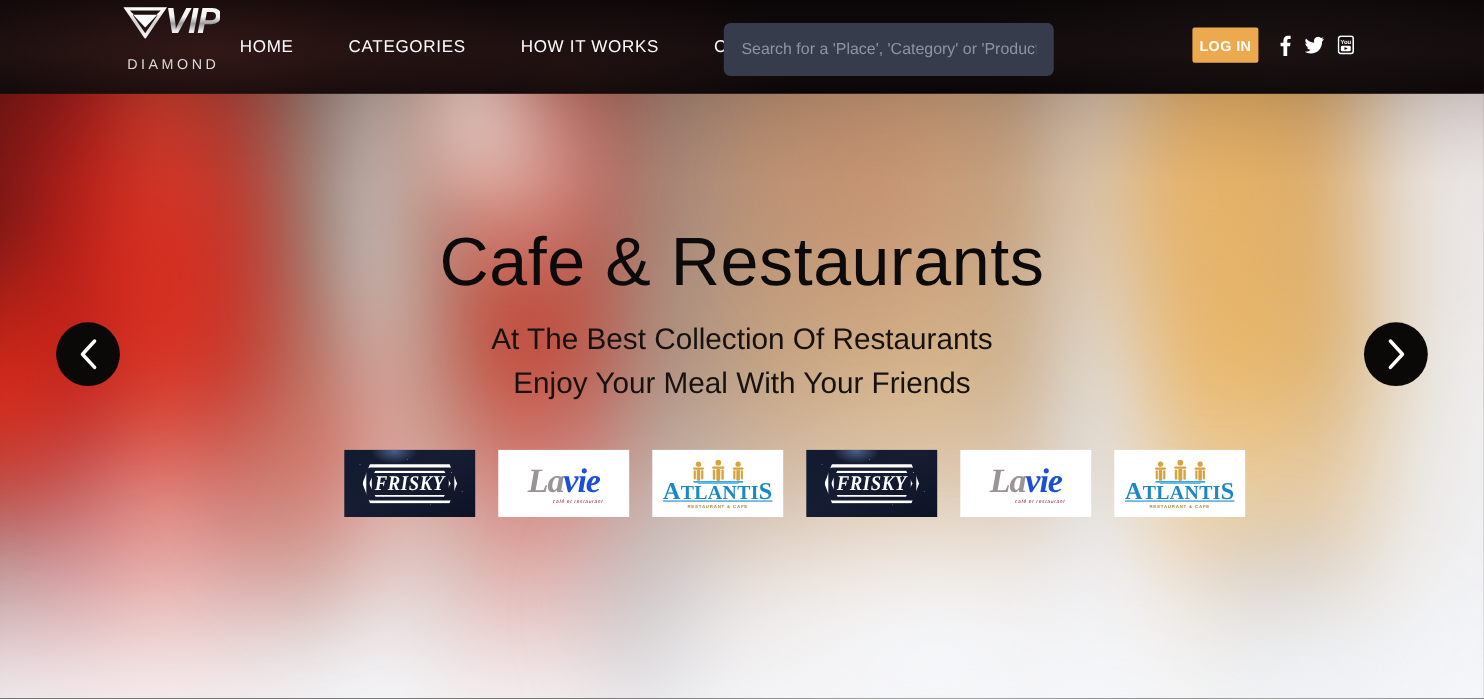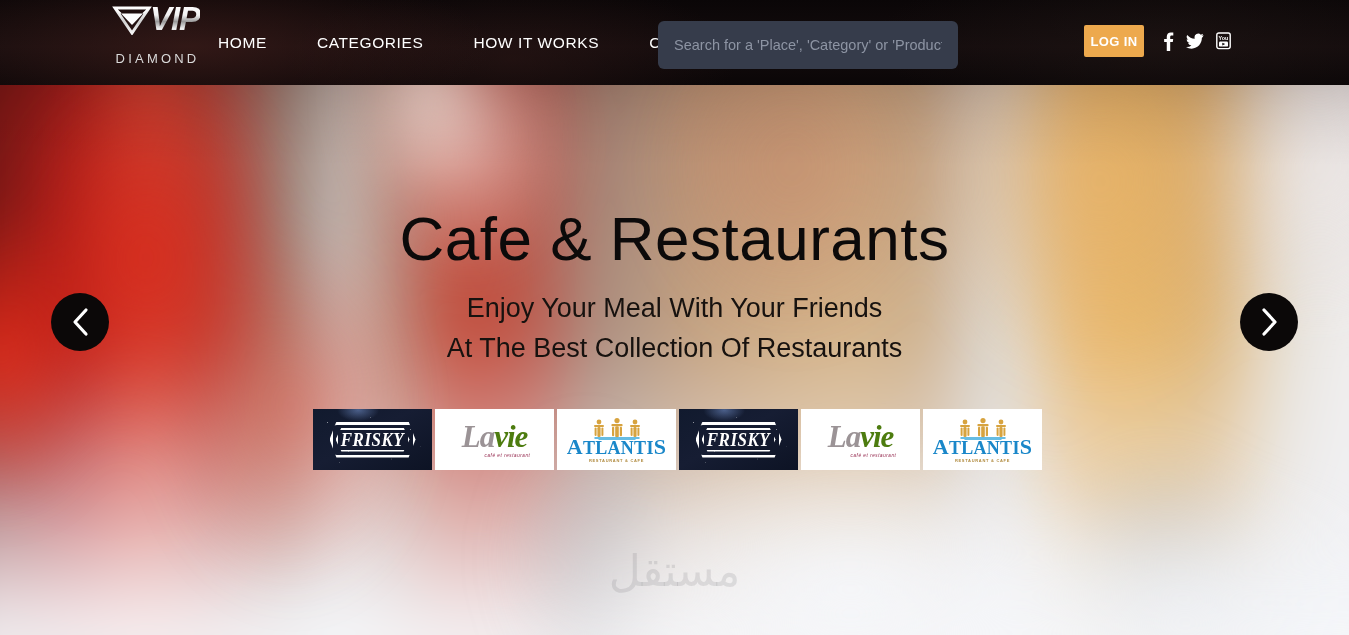--- a/index.html
+++ b/index.html
@@ -249,21 +249,21 @@
     z-index: 6;
   }
   .arrow-prev { left: 51px; }
   .arrow-next { left: 1240px; }
 
   
   .thumbs {
     position: absolute;
     left: 313px; top: 409px;
     display: flex;
-    gap: 3px;
+    gap: 21px;
     z-index: 6;
     justify-content: space-between;
   }
   .thumb {
     width: 119px; height: 61px;
     overflow: hidden;
     cursor: pointer;
     position: relative;
     background: #fff;
   }
@@ -325,21 +325,21 @@
   }
   .lavie-word {
     font-family: "Liberation Serif", serif;
     font-style: italic;
     font-size: 31px;
     line-height: 31px;
     font-weight: 700;
     letter-spacing: -1px;
   }
   .lavie-la { color: #9b9396; }
-  .lavie-vie { color: #4d7c0f; }
+  .lavie-vie { color: #1d4ed8; }
   .lavie-tag {
     font-size: 4.5px;
     color: #8c1840;
     letter-spacing: 0.6px;
     margin-top: 1px;
     margin-left: 26px;
     font-style: italic;
   }
 
   
@@ -352,20 +352,21 @@
     padding-top: 2px;
   }
   .atl-figs { display: block; margin-bottom: -2px; }
   .atl-word {
     font-family: "Liberation Serif", serif;
     font-weight: 700;
     font-size: 18px;
     line-height: 18px;
     letter-spacing: 0.3px;
     color: #1a87c9;
+    text-decoration: underline;
   }
   .atl-word .big { font-size: 22px; }
   .atl-tag {
     font-size: 4px;
     letter-spacing: 0.7px;
     color: #b08a3e;
     margin-top: 1px;
     font-weight: 700;
   }
 
@@ -446,22 +447,22 @@
         <rect x="0.8" y="1" width="13.4" height="15.6" rx="2" fill="none" stroke="currentColor" stroke-width="1.4"></rect>
         <text x="7.5" y="8" fill="currentColor" font-size="5.4" font-family="Liberation Sans, sans-serif" text-anchor="middle" font-weight="700">You</text>
         <rect x="3" y="9.6" width="9" height="5" rx="1.2" fill="currentColor"></rect>
         <path d="M6.3 10.8 L9.2 12.1 L6.3 13.4 Z" fill="#0c0708"></path>
       </svg>
     </div>
   </div>
 
   <div class="hero-title">Cafe &amp; Restaurants</div>
   <div class="hero-sub">
+    <span class="hero-sub-line">At The Best Collection Of Restaurants</span>
     <span class="hero-sub-line">Enjoy Your Meal With Your Friends</span>
-    <span class="hero-sub-line">At The Best Collection Of Restaurants</span>
   </div>
 
   <div class="arrow arrow-prev">
     <svg width="22" height="32" viewBox="0 0 22 32">
       <path d="M17 4 L6 16 L17 28" fill="none" stroke="#ffffff" stroke-width="3.2" stroke-linecap="round" stroke-linejoin="round"></path>
     </svg>
   </div>
   <div class="arrow arrow-next">
     <svg width="22" height="32" viewBox="0 0 22 32">
       <path d="M6 4 L17 16 L6 28" fill="none" stroke="#ffffff" stroke-width="3.2" stroke-linecap="round" stroke-linejoin="round"></path>
@@ -547,16 +548,15 @@
           <path d="M6 20 H50"></path>
             <path d="M10 22 H46"></path>
         </g>
       </svg>
       <div class="atl-word"><span class="big">A</span><span>TLANTI</span><span class="big">S</span></div>
       <div class="atl-tag">RESTAURANT &amp; CAFE</div>
     </div>
   </div>
 
   <div class="watermark">
-    <div class="wm-ar">مستقل</div>
   </div>
 
 </div>
 
 </body></html>

